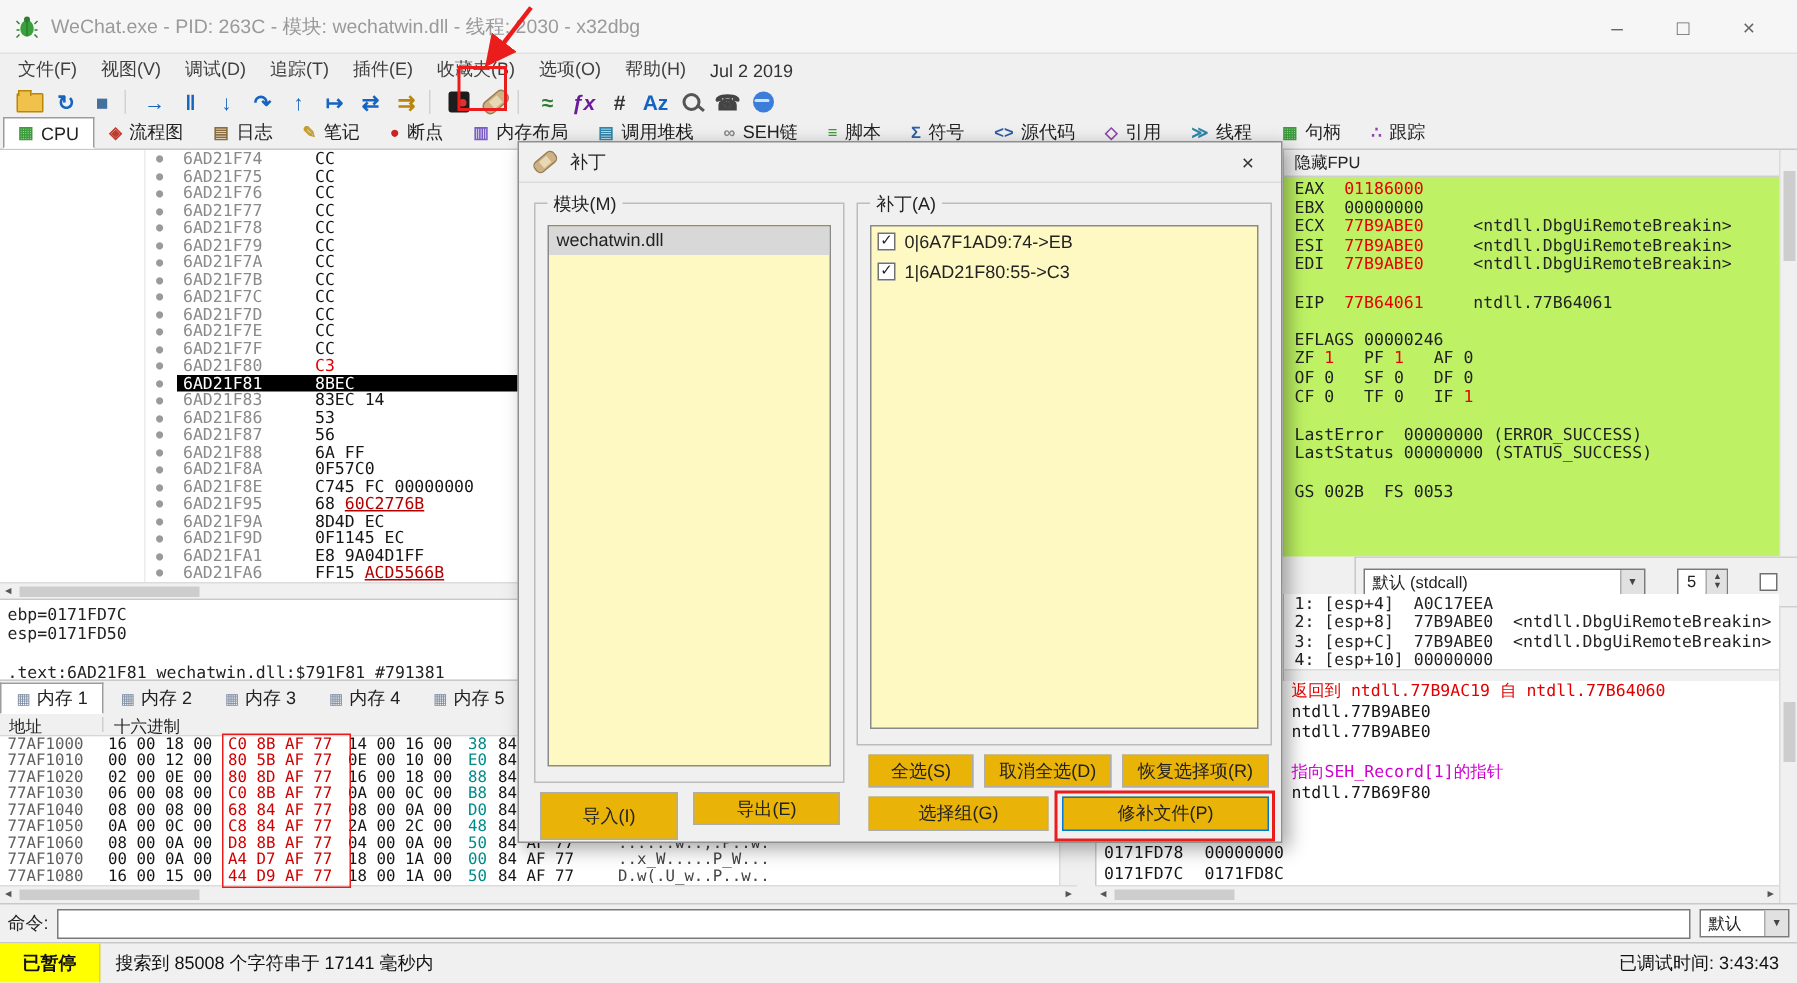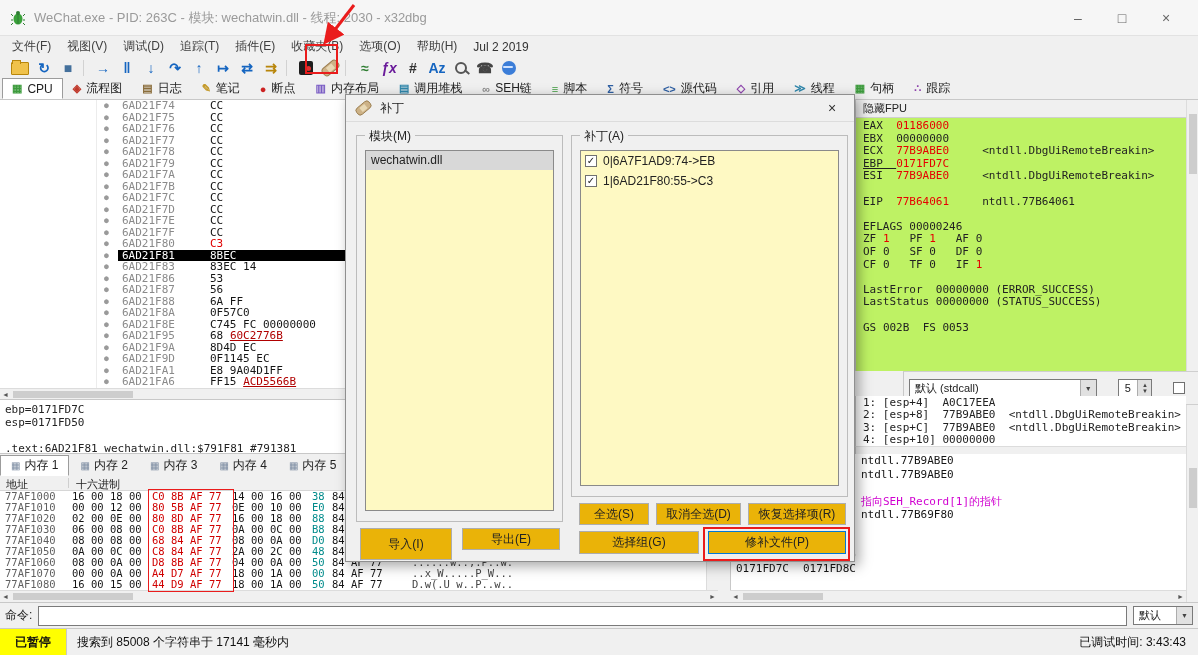--- a/index.html
+++ b/index.html
@@ -389,20 +389,21 @@
 <div id="dump-vscroll" class="vscroll">
     <div class="vthumb"></div>
   </div>
 <div id="dump-hscroll" class="hscroll">
   <span class="sb-btn">◄</span>
   <span class="sb-thumb"></span>
   <span class="sb-btn" style="margin-left:auto">►</span>
 </div>
 
 <div id="stack">
+    <div class="sr"><span class="a"></span><span class="v"></span><span class="c red">返回到 ntdll.77B9AC19 自 ntdll.77B64060</span></div>
     <div class="sr"><span class="a"></span><span class="v"></span><span class="c">ntdll.77B9ABE0</span></div>
     <div class="sr"><span class="a"></span><span class="v"></span><span class="c">ntdll.77B9ABE0</span></div>
     <div class="sr"><span class="a"></span><span class="v"></span><span class="c"></span></div>
     <div class="sr"><span class="a"></span><span class="v"></span><span class="c magenta">指向SEH_Record[1]的指针</span></div>
     <div class="sr"><span class="a"></span><span class="v"></span><span class="c">ntdll.77B69F80</span></div>
     <div class="sr"><span class="a"></span><span class="v"></span><span class="c"></span></div>
     <div class="sr"><span class="a"></span><span class="v"></span><span class="c"></span></div>
     <div class="sr"><span class="a">0171FD78</span><span class="v">00000000</span><span class="c"></span></div>
     <div class="sr"><span class="a">0171FD7C</span><span class="v">0171FD8C</span><span class="c"></span></div>
   </div>
@@ -415,22 +416,22 @@
     <div class="vthumb" style="height:40px"></div>
   </div>
 
 <div id="regs-header">
   <span>隐藏FPU</span>
 </div>
 <div id="regs">
     <div class="rl"><span>EAX  </span><span class="red ">01186000     </span><span></span></div>
     <div class="rl"><span>EBX  </span><span>00000000     </span><span></span></div>
     <div class="rl"><span>ECX  </span><span class="red ">77B9ABE0     </span><span>&lt;ntdll.DbgUiRemoteBreakin&gt;</span></div>
-    <div class="rl"><span class="u">EBP  </span><span class="red ">0171FD7C     </span><span></span></div>
     <div class="rl"><span>ESI  </span><span class="red ">77B9ABE0     </span><span>&lt;ntdll.DbgUiRemoteBreakin&gt;</span></div>
+    <div class="rl"><span>EDI  </span><span class="red ">77B9ABE0     </span><span>&lt;ntdll.DbgUiRemoteBreakin&gt;</span></div>
     <div class="rl"><span> </span></div>
     <div class="rl"><span>EIP  </span><span class="red ">77B64061     </span><span>ntdll.77B64061</span></div>
     <div class="rl"><span> </span></div>
     <div class="rl"><span>EFLAGS </span><span>00000246</span></div>
     <div class="rl"><span>ZF </span><span class="red ">1   </span><span>PF </span><span class="red ">1   </span><span>AF </span><span>0   </span></div>
     <div class="rl"><span>OF </span><span>0   </span><span>SF </span><span>0   </span><span>DF </span><span>0   </span></div>
     <div class="rl"><span>CF </span><span>0   </span><span>TF </span><span>0   </span><span>IF </span><span class="red ">1   </span></div>
     <div class="rl"><span> </span></div>
     <div class="rl"><span>LastError  </span><span>00000000 (ERROR_SUCCESS)</span></div>
     <div class="rl"><span>LastStatus </span><span>00000000 (STATUS_SUCCESS)</span></div>

